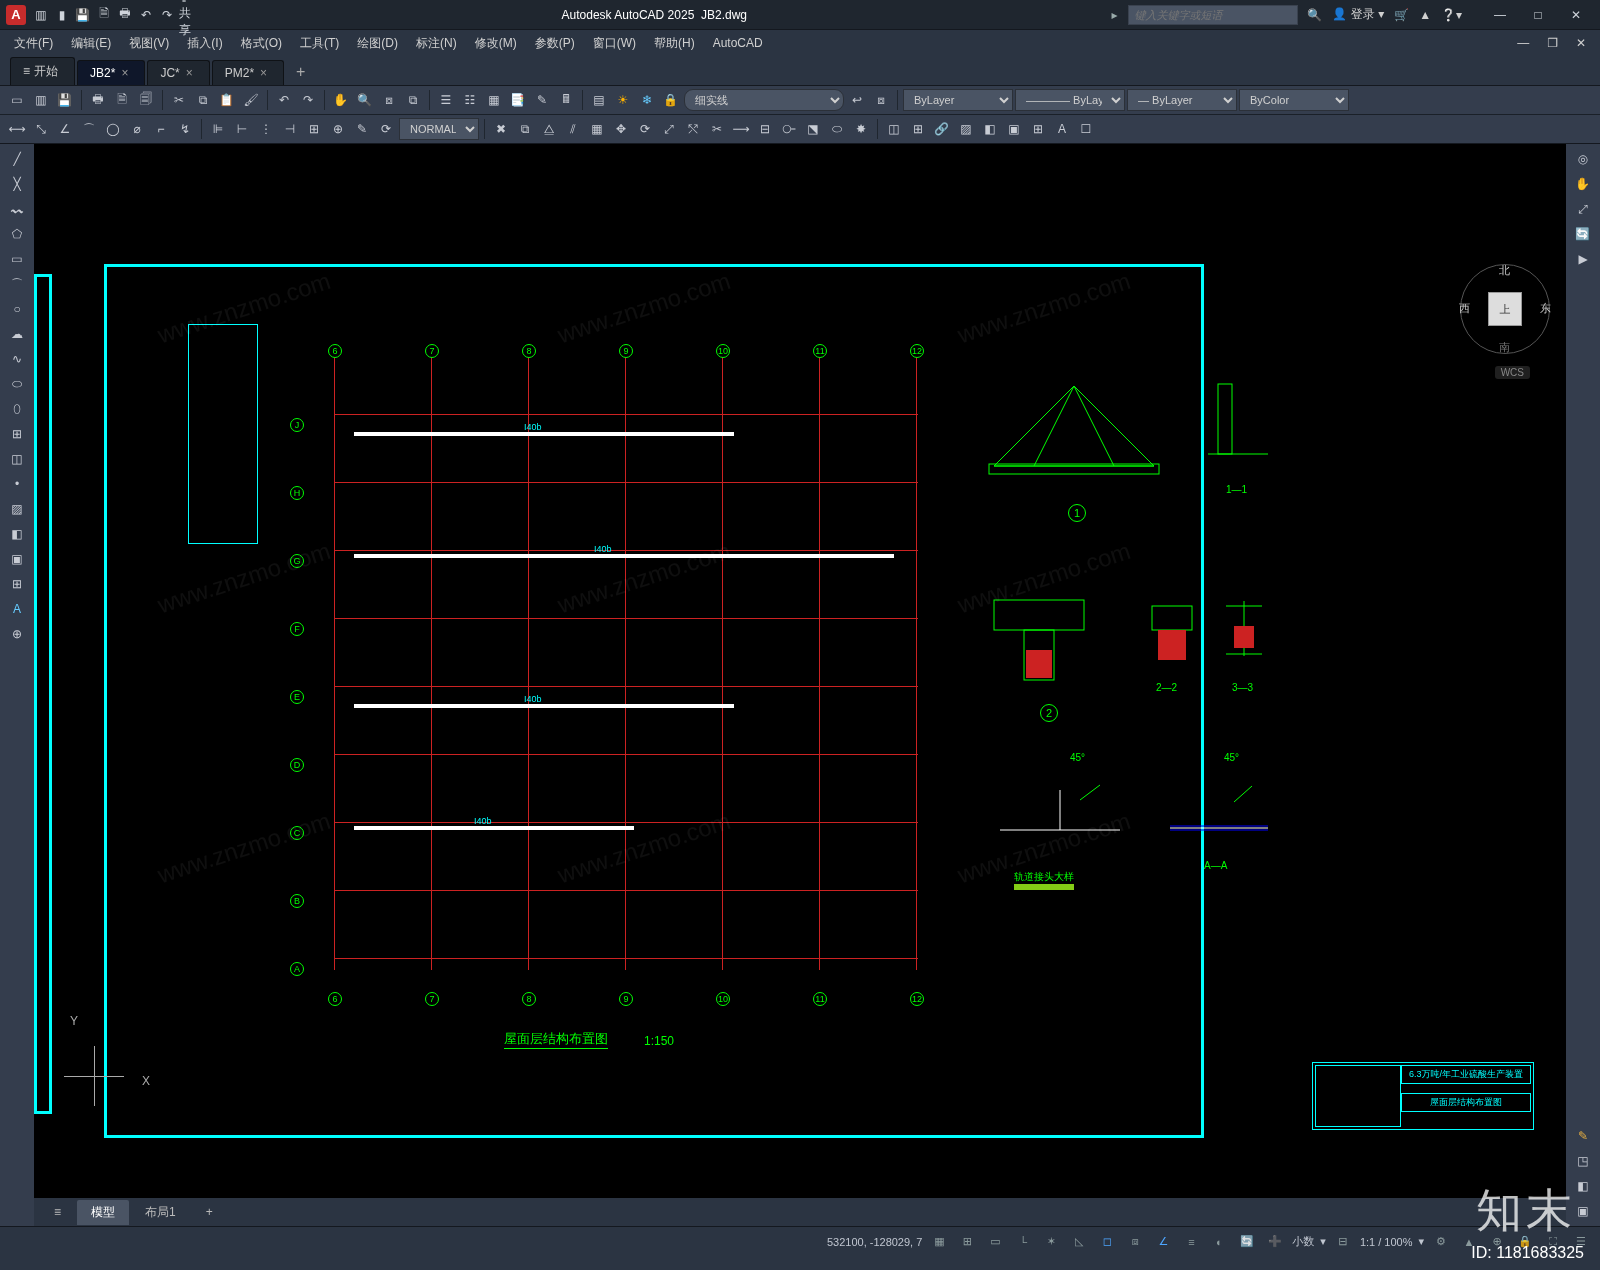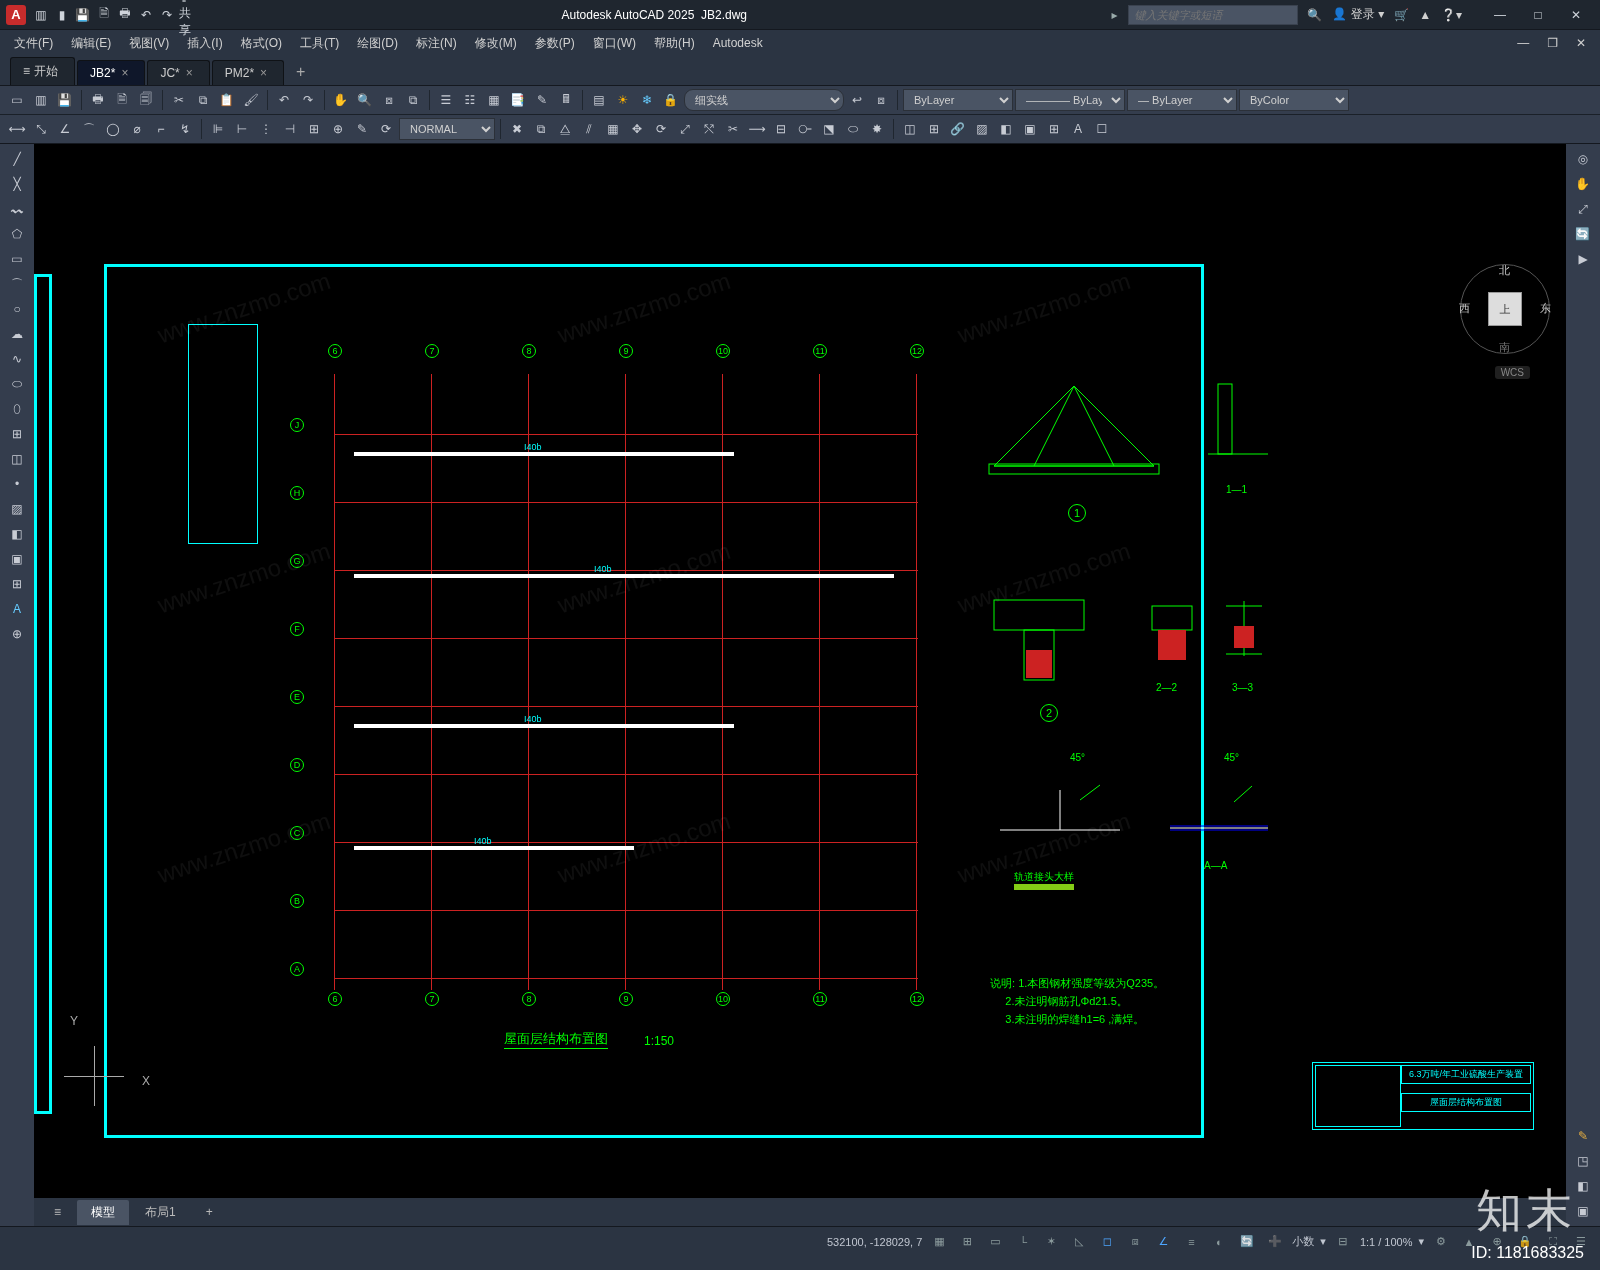--- a/index.html
+++ b/index.html
@@ -29,21 +29,21 @@
 .tb-sel.xwide { width: 160px; border-radius: 9px; }
 .layer-swatch { display: inline-flex; align-items: center; gap: 4px; }
 .layer-swatch i { width: 10px; height: 10px; background: #0f0; border-radius: 2px; display: inline-block; }
 .row2 { background: #343d4d; border-bottom: 1px solid #14181f; }
 .workspace { position: relative; height: 1082px; background: #000; display: flex; }
 .left-tool { width: 34px; background: #343d4d; display: flex; flex-direction: column; align-items: center; padding: 4px 0; gap: 3px; }
 .right-tool { width: 34px; background: #343d4d; display: flex; flex-direction: column; align-items: center; padding: 4px 0; gap: 3px; position: absolute; right: 0; top:0; bottom:0; }
 .canvas { flex: 1; position: relative; background: #000; overflow: hidden; }
 .border-frame { position:absolute; border: 3px solid #0ff; }
 .sheet-outer { left:70px; top:120px; width:1100px; height:874px; }
-.grid-area { position:absolute; left:300px; top:230px; width:584px; height:616px;padding-left:20px; }
+.grid-area { position:absolute; left:300px; top:210px; width:584px; height:616px;padding-left:20px; }
 .gridline-h { position:absolute; left:0; right:0; border-top:1px solid #c22; }
 .gridline-v { position:absolute; top:0; bottom:0; border-left:1px solid #c22; }
 .axis-mark { position:absolute; width:14px; height:14px; border:1px solid #0f0; border-radius:50%; color:#0f0; font-size:9px; display:flex; align-items:center; justify-content:center; background:#000; }
 .beam { position:absolute; height:4px; background:#fff; }
 .beam-label { position:absolute; color:#0ff; font-size:9px; }
 .plan-title { position:absolute; color:#0f0; font-size:13px; border-bottom:1px solid #0f0; }
 .plan-scale { position:absolute; color:#0f0; font-size:12px; }
 .detail { position:absolute; color:#0f0; font-size:10px; }
 .notes { position:absolute; color:#0f0; font-size:11px; line-height:18px; }
 .titleblock { position:absolute; right:66px; bottom:96px; width:222px; height:68px; border:1px solid #0ff; color:#0ff; font-size:9px; }
@@ -107,21 +107,21 @@
   <span>视图(V)</span>
   <span>插入(I)</span>
   <span>格式(O)</span>
   <span>工具(T)</span>
   <span>绘图(D)</span>
   <span>标注(N)</span>
   <span>修改(M)</span>
   <span>参数(P)</span>
   <span>窗口(W)</span>
   <span>帮助(H)</span>
-  <span>Autodesk</span>
+  <span>AutoCAD</span>
   <span style="flex:1"></span>
   <span class="ico">—</span>
   <span class="ico">❐</span>
   <span class="ico">✕</span>
 </div>
 
 <div class="doc-tabs">
   <div class="doc-tab start">开始</div>
   <div class="doc-tab active"><span>JB2*</span><span class="x">×</span></div>
   <div class="doc-tab"><span>JC*</span><span class="x">×</span></div>
@@ -185,21 +185,21 @@
   <span class="tb-ico">↯</span>
   <span class="tb-sep"></span>
   <span class="tb-ico">⊫</span>
   <span class="tb-ico">⊢</span>
   <span class="tb-ico">⋮</span>
   <span class="tb-ico">⊣</span>
   <span class="tb-ico">⊞</span>
   <span class="tb-ico">⊕</span>
   <span class="tb-ico">✎</span>
   <span class="tb-ico">⟳</span>
-  <select class="tb-sel" style="width:96px"><option>NORMAL</option></select>
+  <select class="tb-sel" style="width:80px"><option>NORMAL</option></select>
   <span class="tb-sep"></span>
   <span class="tb-ico">✖</span>
   <span class="tb-ico">⧉</span>
   <span class="tb-ico">⧋</span>
   <span class="tb-ico">⫽</span>
   <span class="tb-ico">▦</span>
   <span class="tb-ico">✥</span>
   <span class="tb-ico">⟳</span>
   <span class="tb-ico">⤢</span>
   <span class="tb-ico">⤲</span>
@@ -362,26 +362,20 @@
     <div style="position:absolute;top:636px;left:1130px;width:110px;height:70px">
       <svg width="110" height="70">
           <path d="M6 48 L104 48" stroke="#fff"></path>
           <path d="M6 46 L104 46 M6 50 L104 50" stroke="#00f"></path>
           <path d="M70 22 L88 6" stroke="#0f0"></path>
         </svg>
     </div>
     <div class="detail" style="top:608px;left:1190px">45°</div>
     <div class="detail" style="top:716px;left:1170px">A—A</div>
 
-    <div class="notes" style="top:830px;left:956px">
-      <span>说明:</span>
-      <span>1.本图钢材强度等级为Q235。</span><br>
-      &nbsp;&nbsp;&nbsp;&nbsp;&nbsp;<span>2.未注明钢筋孔Φd21.5。</span><br>
-      &nbsp;&nbsp;&nbsp;&nbsp;&nbsp;<span>3.未注明的焊缝h1=6 ,满焊。</span>
-    </div>
 
     <div class="titleblock">
       <div style="position:absolute;right:2px;top:2px;width:130px;padding:2px;text-align:center">6.3万吨/年工业硫酸生产装置</div>
       <div style="position:absolute;right:2px;top:30px;width:130px;padding:2px;text-align:center">屋面层结构布置图</div>
       <div style="position:absolute;left:2px;top:2px;width:86px;height:62px"></div>
     </div>
 
     <div class="compass">
       <div style="position:absolute;top:-2px;left:38px;color:#ccc">北</div>
       <div style="position:absolute;bottom:-2px;left:38px;color:#777">南</div>

